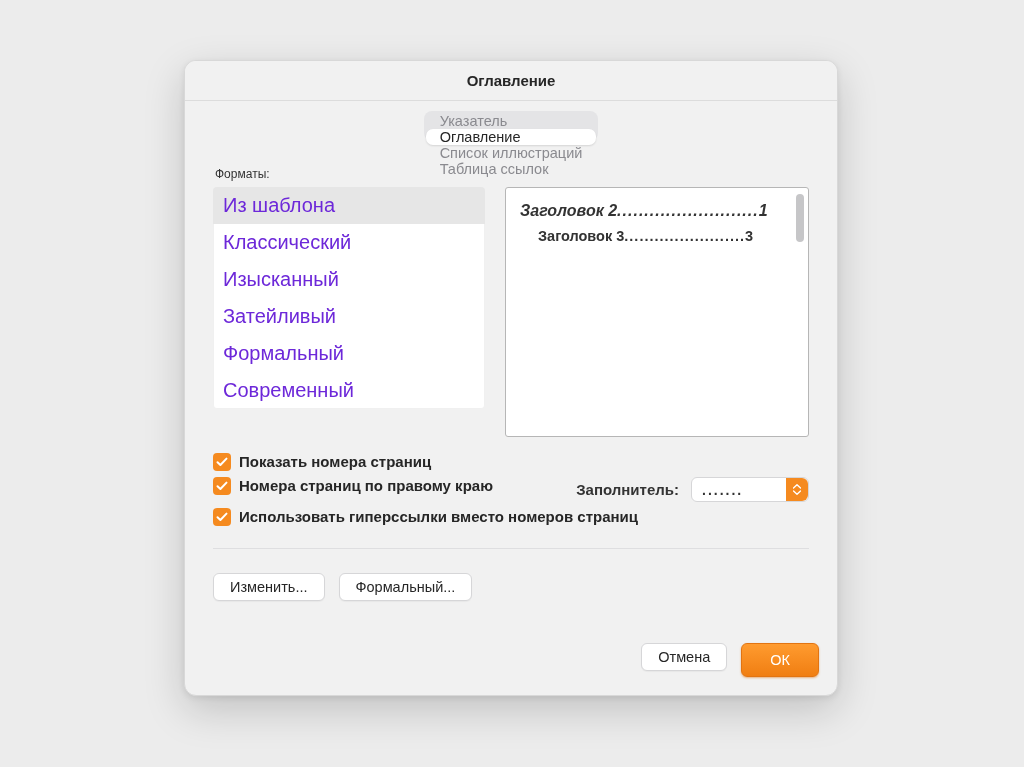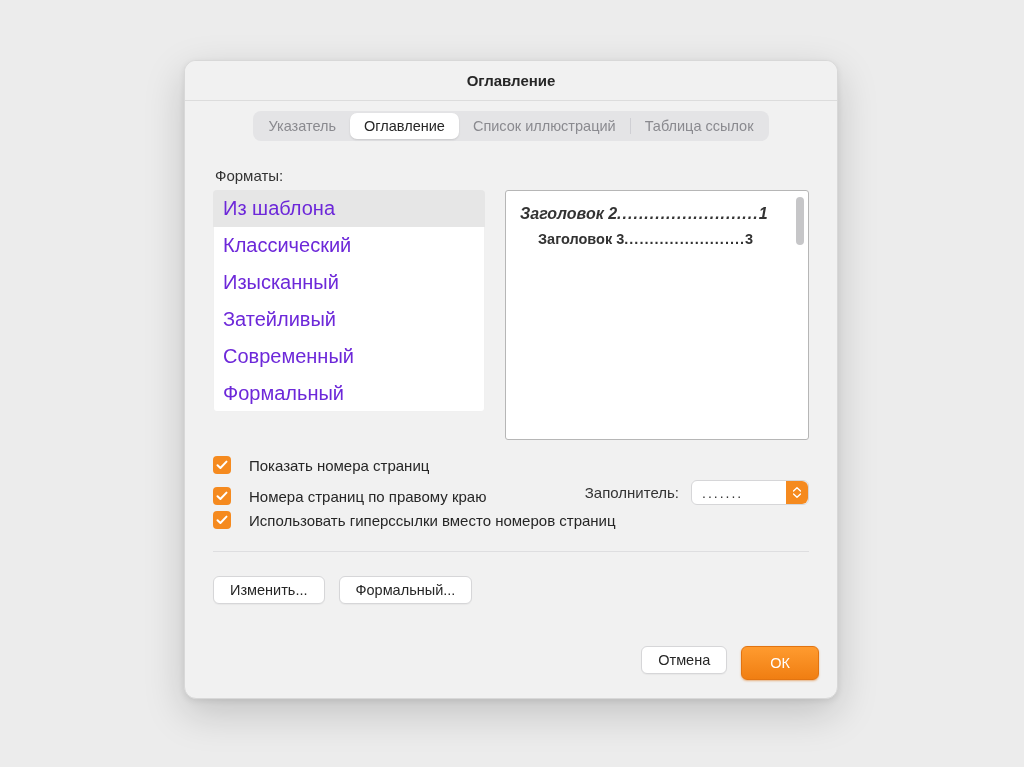--- a/index.html
+++ b/index.html
@@ -39,20 +39,21 @@
     justify-content: center;
     padding: 10px 0 0 0;
   }
   .segmented {
     display: flex;
     background: #e4e4e6;
     border-radius: 8px;
     padding: 2px;
     gap: 0;
     height: 30px;
+    flex-direction: column;
   }
   .seg {
     padding: 0 14px;
     font-size: 14.5px;
     color: #8a8a8f;
     display: flex;
     align-items: center;
     border-radius: 7px;
     cursor: default;
     white-space: nowrap;
@@ -67,21 +68,21 @@
   }
   .seg.active {
     background: #ffffff;
     color: #262626;
     box-shadow: 0 1px 2px rgba(0,0,0,0.12);
   }
   .body {
     padding: 18px 28px 20px 28px;
   }
   .formats-label {
-    font-size: 15px;
+    font-size: 12px;
     color: #333;
     margin: 8px 0 6px 2px;
   }
   .two-col {
     display: flex;
     gap: 20px;
     margin-bottom: 16px;
   }
   .listbox {
     flex: 0 0 272px;
@@ -134,23 +135,24 @@
     font-size: 14.5px;
     margin-top: 8px;
     padding-left: 18px;
   }
   .dots { letter-spacing: 1px; }
   .checks {
     margin-top: 4px;
   }
   .check-row {
     display: flex;
-    align-items: flex-end;
+    align-items: flex-start;
     margin: 6px 0;
-    gap: 18px;
+    gap: 8px;
+    font-weight: bold;
   }
   .chk {
     width: 18px; height: 18px;
     background: #f58a1f;
     border-radius: 4px;
     display: inline-flex;
     align-items: center;
     justify-content: center;
     flex: 0 0 18px;
   }
@@ -256,22 +258,22 @@
   <div class="body">
 
     <div class="formats-label">Форматы:</div>
 
     <div class="two-col">
       <div class="listbox">
         <div class="list-item selected">Из шаблона</div>
         <div class="list-item">Классический</div>
         <div class="list-item">Изысканный</div>
         <div class="list-item">Затейливый</div>
+        <div class="list-item">Формальный</div>
         <div class="list-item">Современный</div>
-        <div class="list-item">Формальный</div>
         <div class="list-item">Список</div>
       </div>
 
       <div class="preview">
         <div class="preview-scroll"></div>
         <div class="preview-line h2">
           <span>Заголовок 2</span>
             <span class="dots"> ..........................</span>
             <span> 1</span>
         </div>

